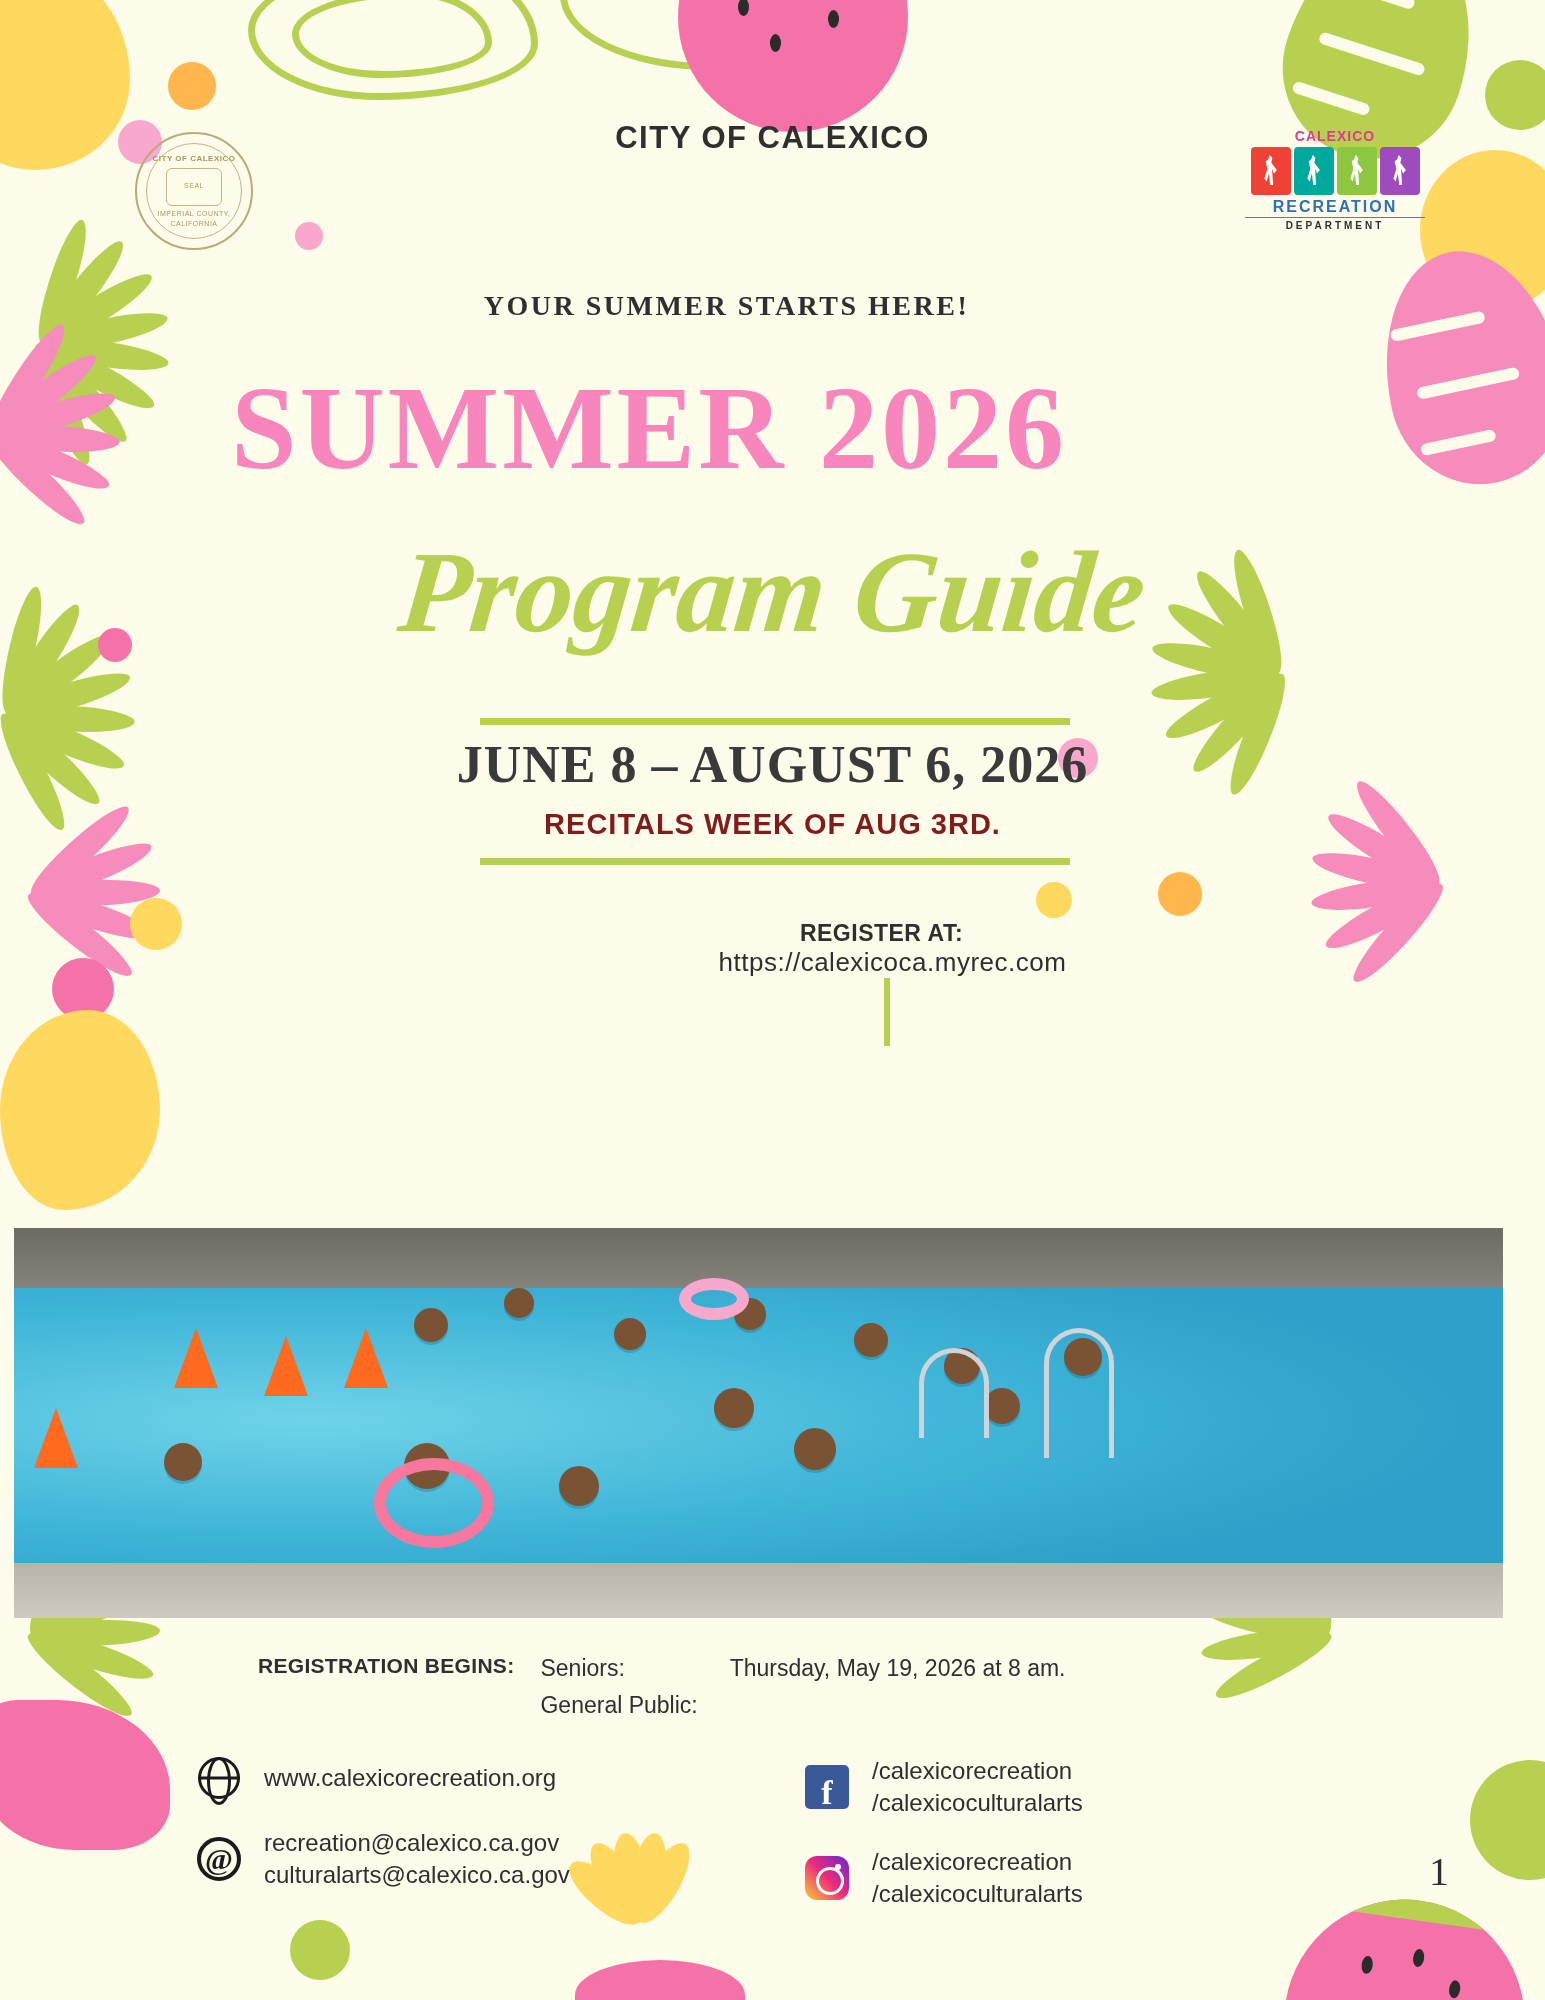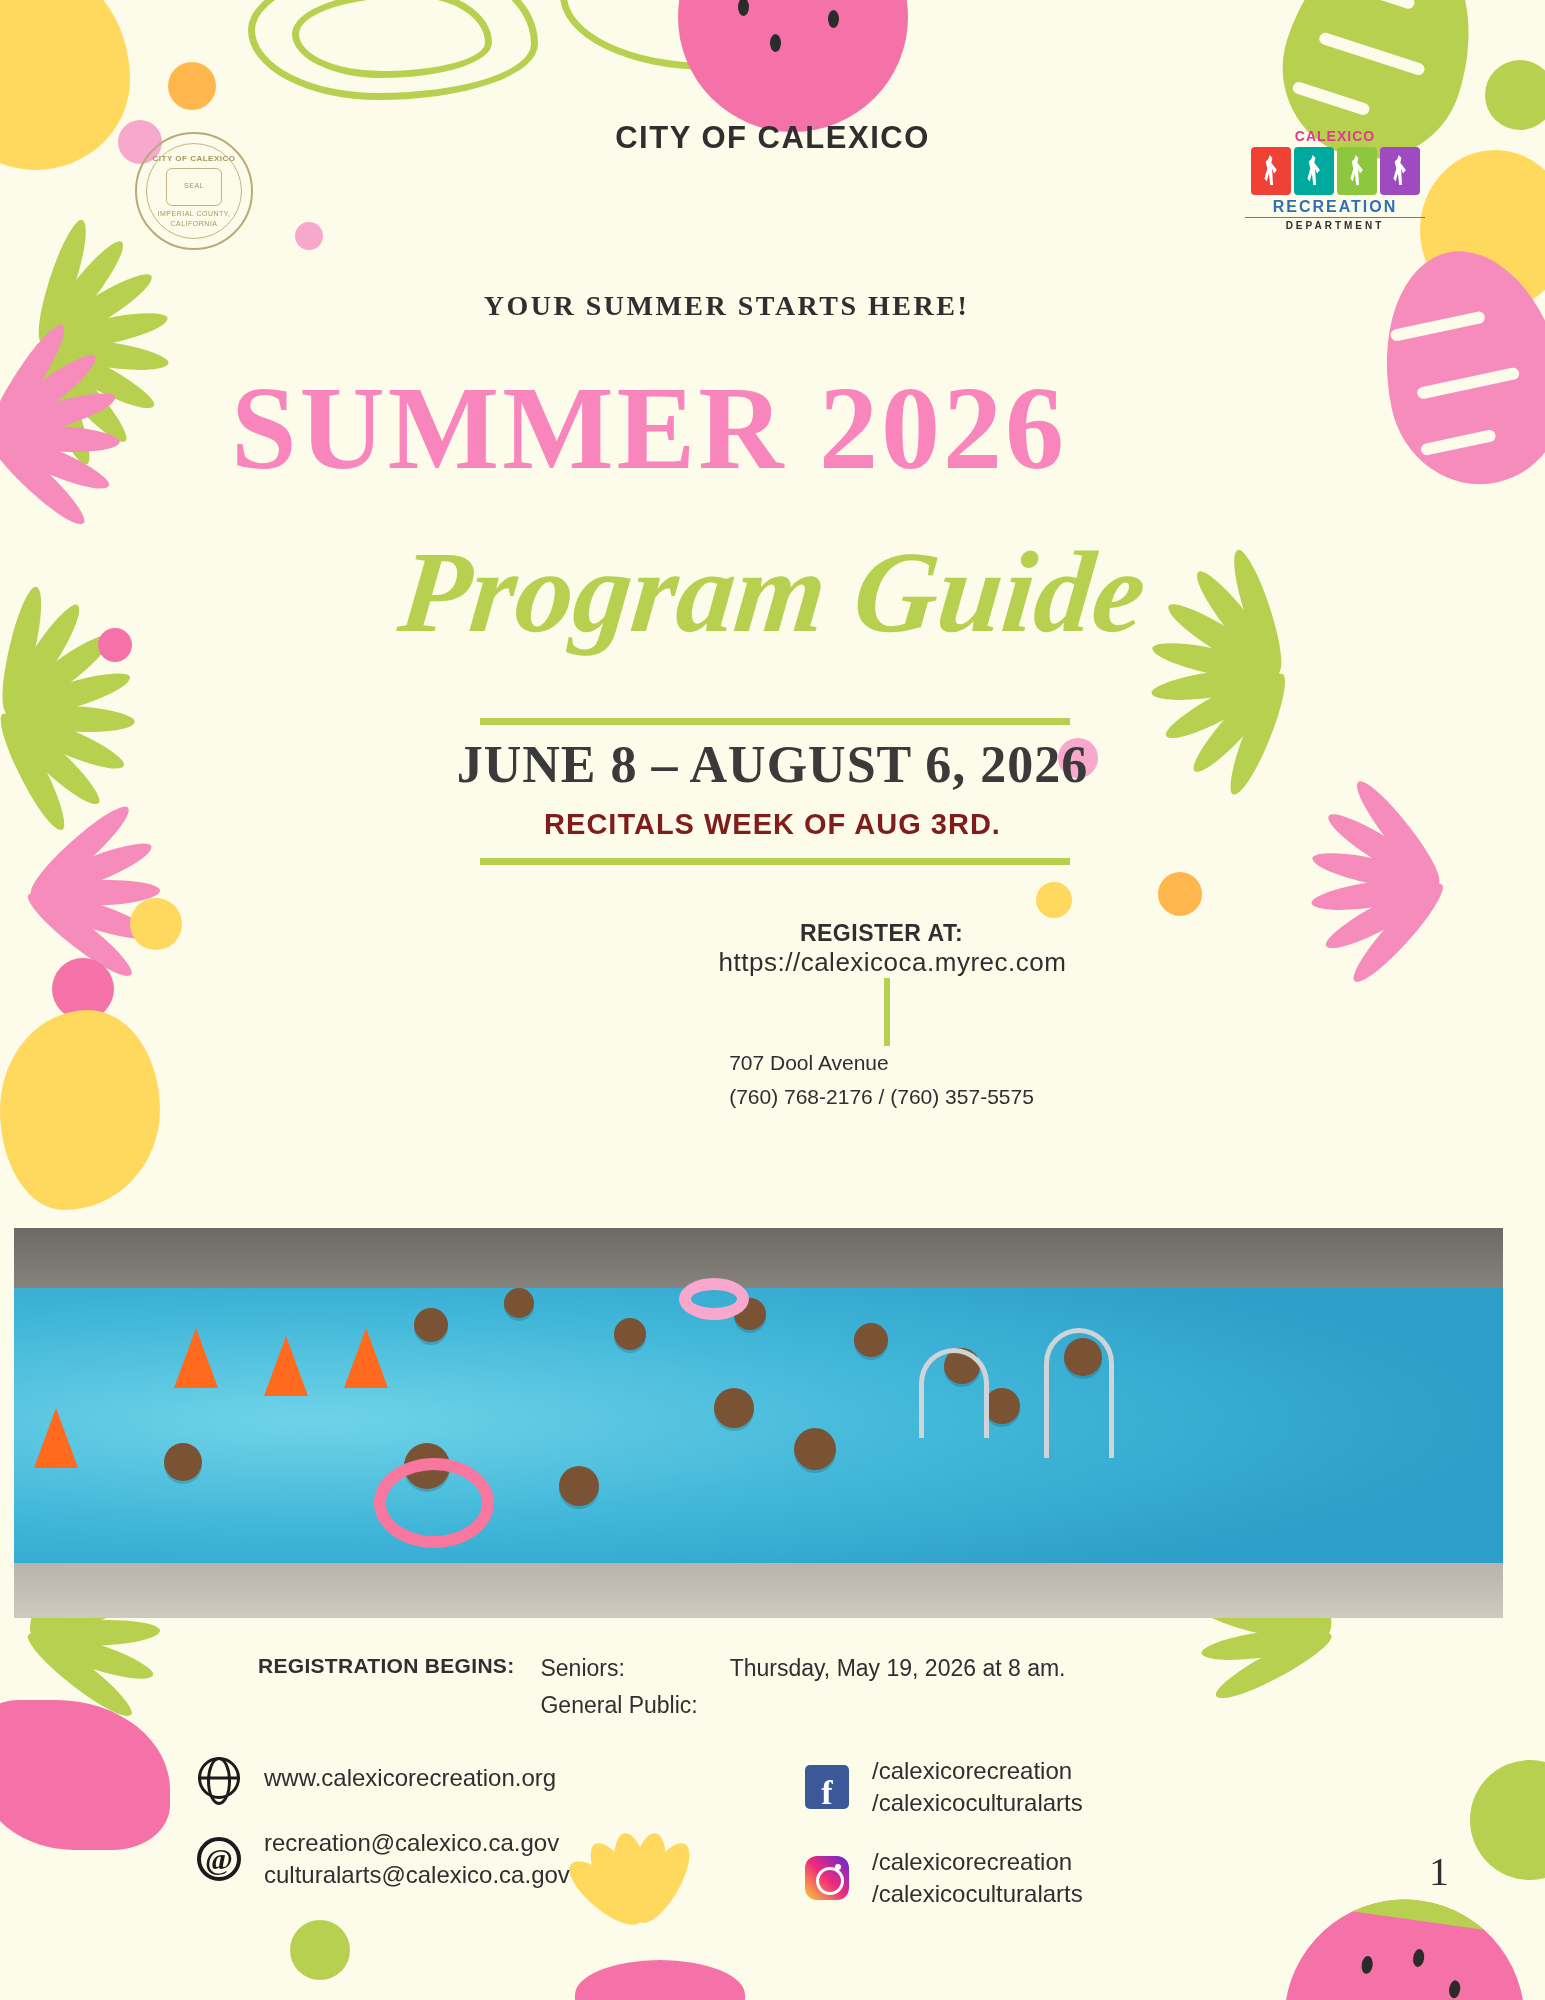--- a/index.html
+++ b/index.html
@@ -551,24 +551,20 @@
 
   <div class="rule top"></div>
   <div class="dates">JUNE 8 – AUGUST 6, 2026</div>
   <div class="recitals">RECITALS WEEK OF AUG 3RD.</div>
   <div class="rule bottom"></div>
 
   <div class="register-row">
     <div class="lbl">REGISTER AT:</div>
     <div class="url">https://calexicoca.myrec.com</div>
     <div class="vbar"></div>
-    <div class="addr">
-      <div>707 Dool Avenue</div>
-      <div>(760) 768-2176 / (760) 357-5575</div>
-    </div>
   </div>
 
   <div class="photo">
     <div class="deck"></div>
     <div class="pool-water"></div>
     <div class="deck2"></div>
 
     <div class="cone" style="left:160px;top:100px;"></div>
     <div class="cone" style="left:250px;top:108px;"></div>
     <div class="cone" style="left:330px;top:100px;"></div>

